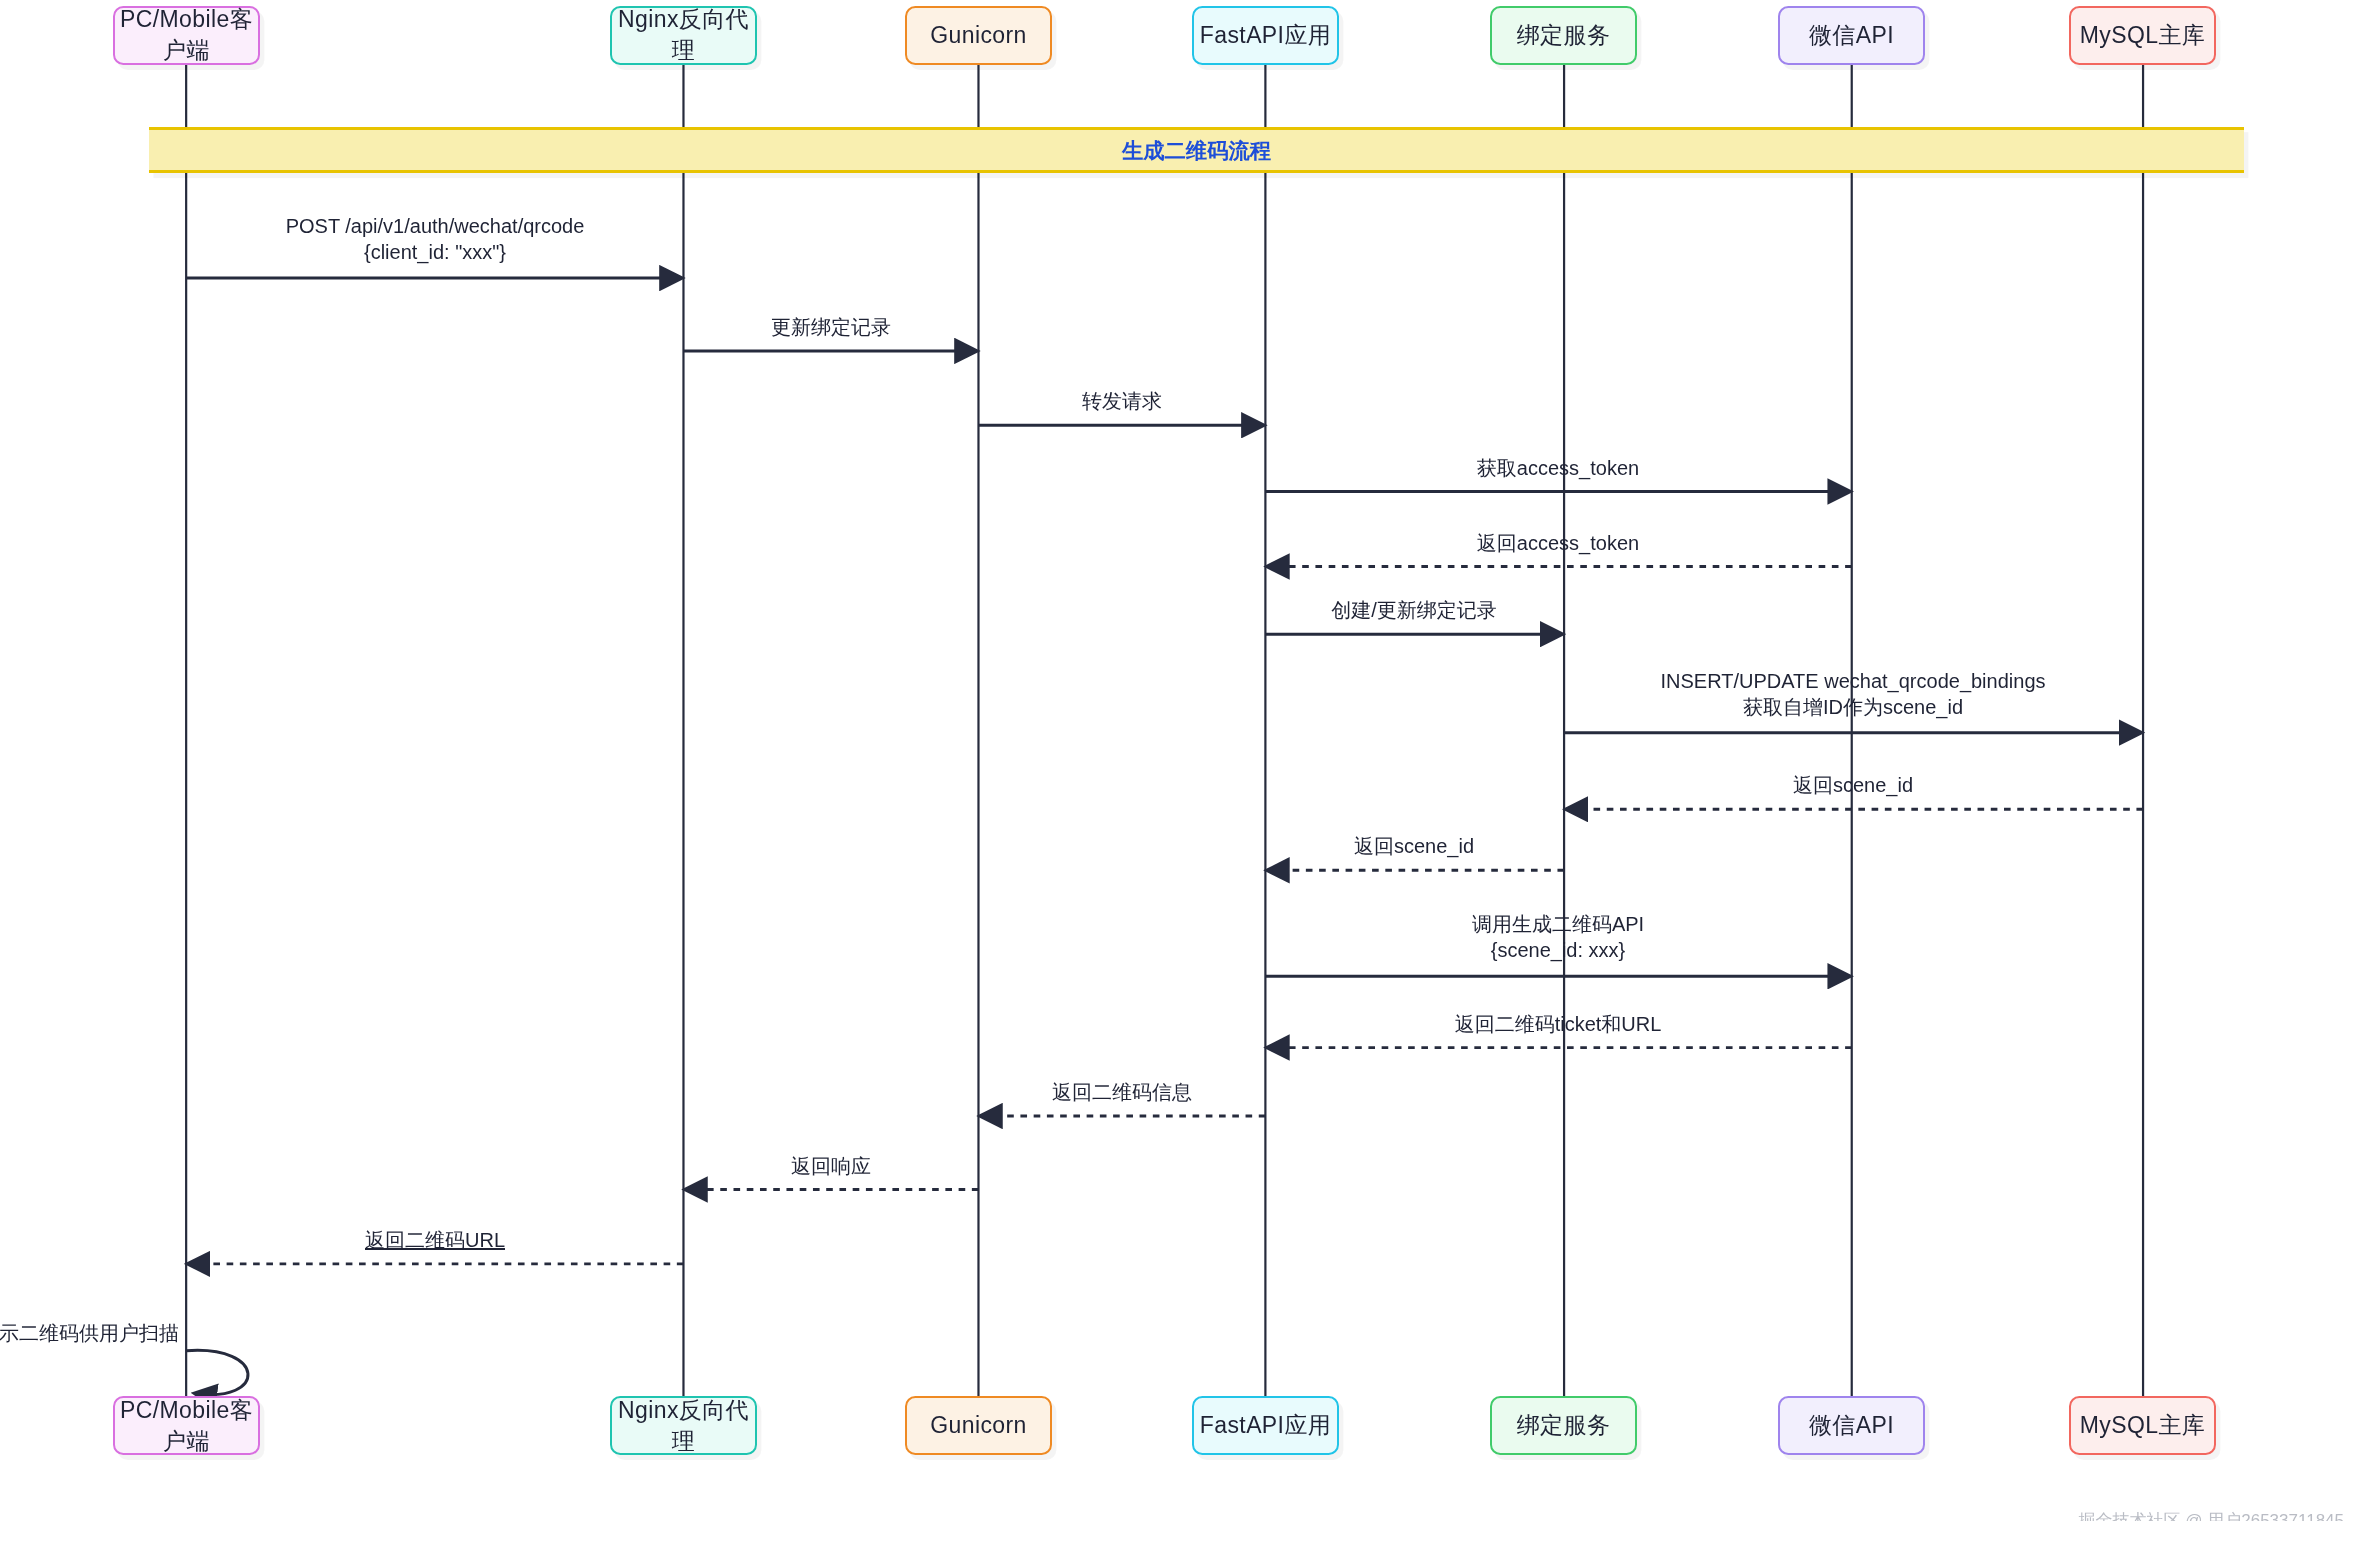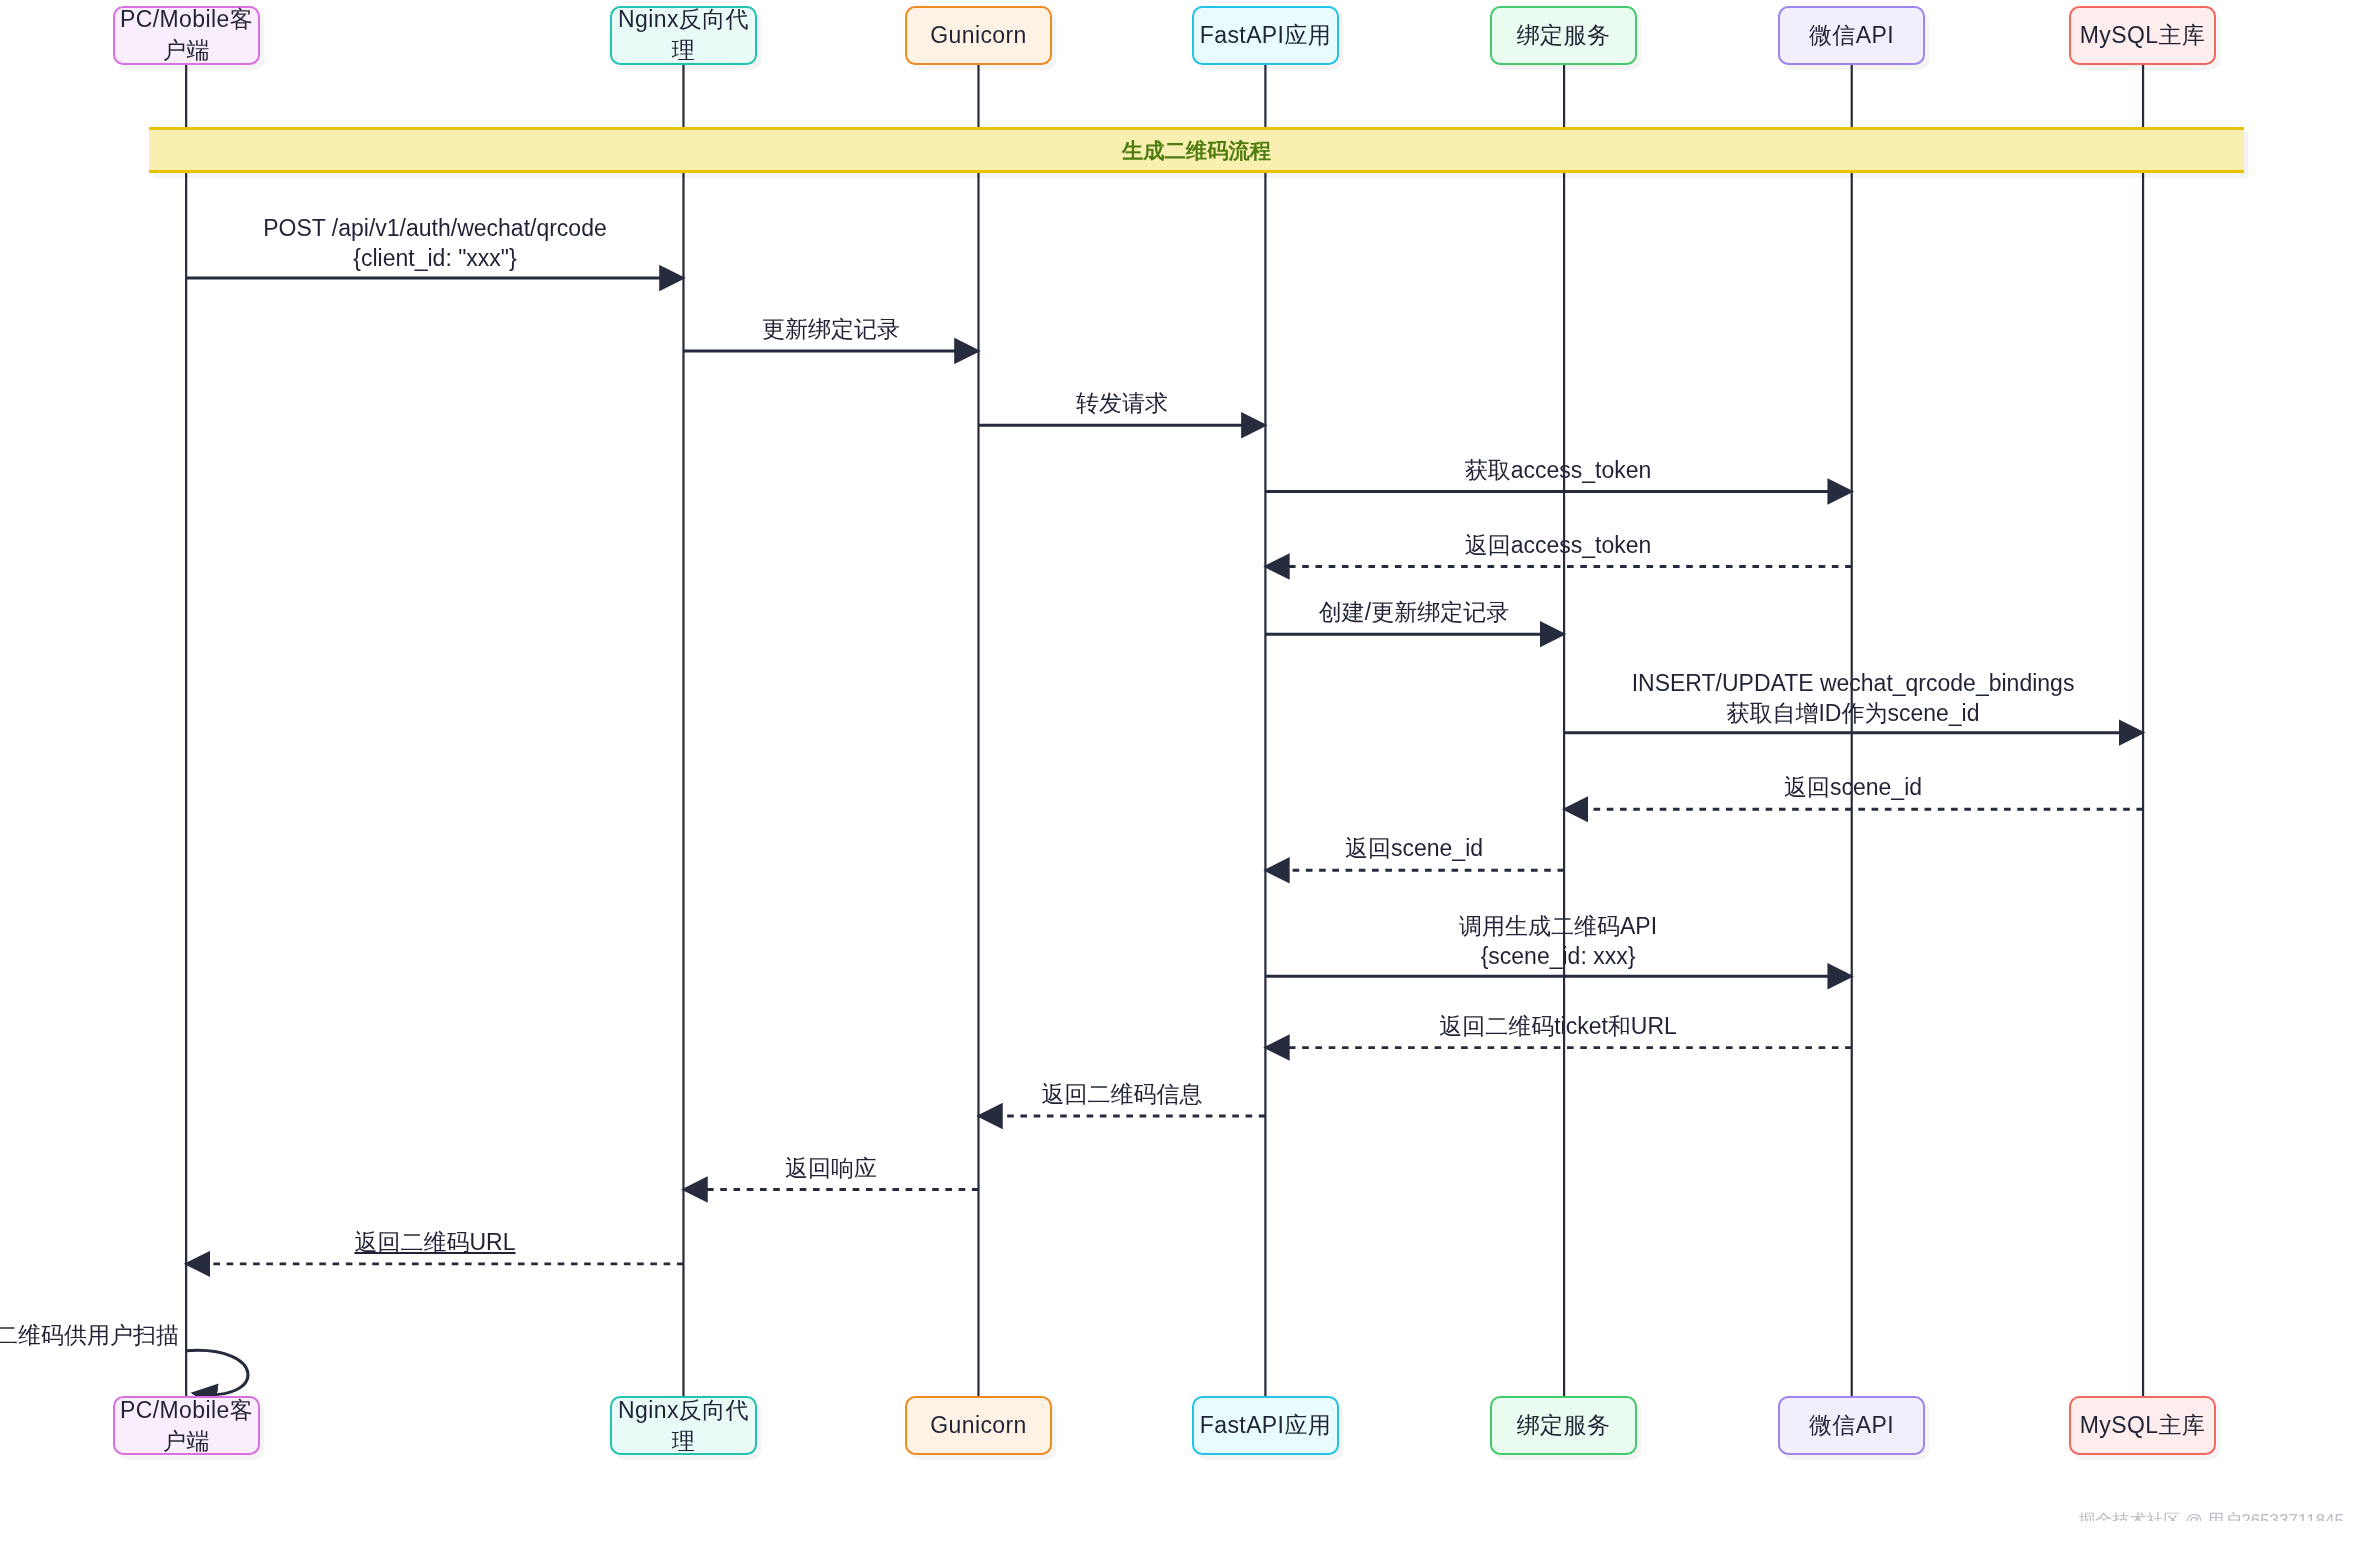--- a/index.html
+++ b/index.html
@@ -35,42 +35,42 @@
     align-items: center;
     justify-content: center;
     text-align: center;
     font-size: 23px;
     color: #1f2335;
     letter-spacing: 0.4px;
     box-shadow: 4.4px 5.1px 0px rgba(0,0,0,0.045);
   }
   .msg-label {
     position: absolute;
-    font-size: 23px;
+    font-size: 20px;
     color: #1f2335;
     text-align: center;
     white-space: nowrap;
     transform: translateX(-50%);
     line-height: 1.32;
   }
   .banner {
     position: absolute;
     box-sizing: border-box;
     background: #f9efb0;
     border-top: 3.7px solid #e8c300;
     border-bottom: 3.7px solid #e8c300;
     display: flex;
     align-items: center;
     justify-content: center;
     box-shadow: 4.4px 5.1px 0px rgba(0,0,0,0.045);
   }
   .banner-text {
     font-size: 21.3px;
     font-weight: bold;
-    color: #4d7c0f;
+    color: #1d4ed8;
   }
   .watermark {
     position: absolute;
     font-size: 17px;
     color: #b9bcc4;
     white-space: nowrap;
     margin-left: 8px;
   }
 </style>
 </head>

